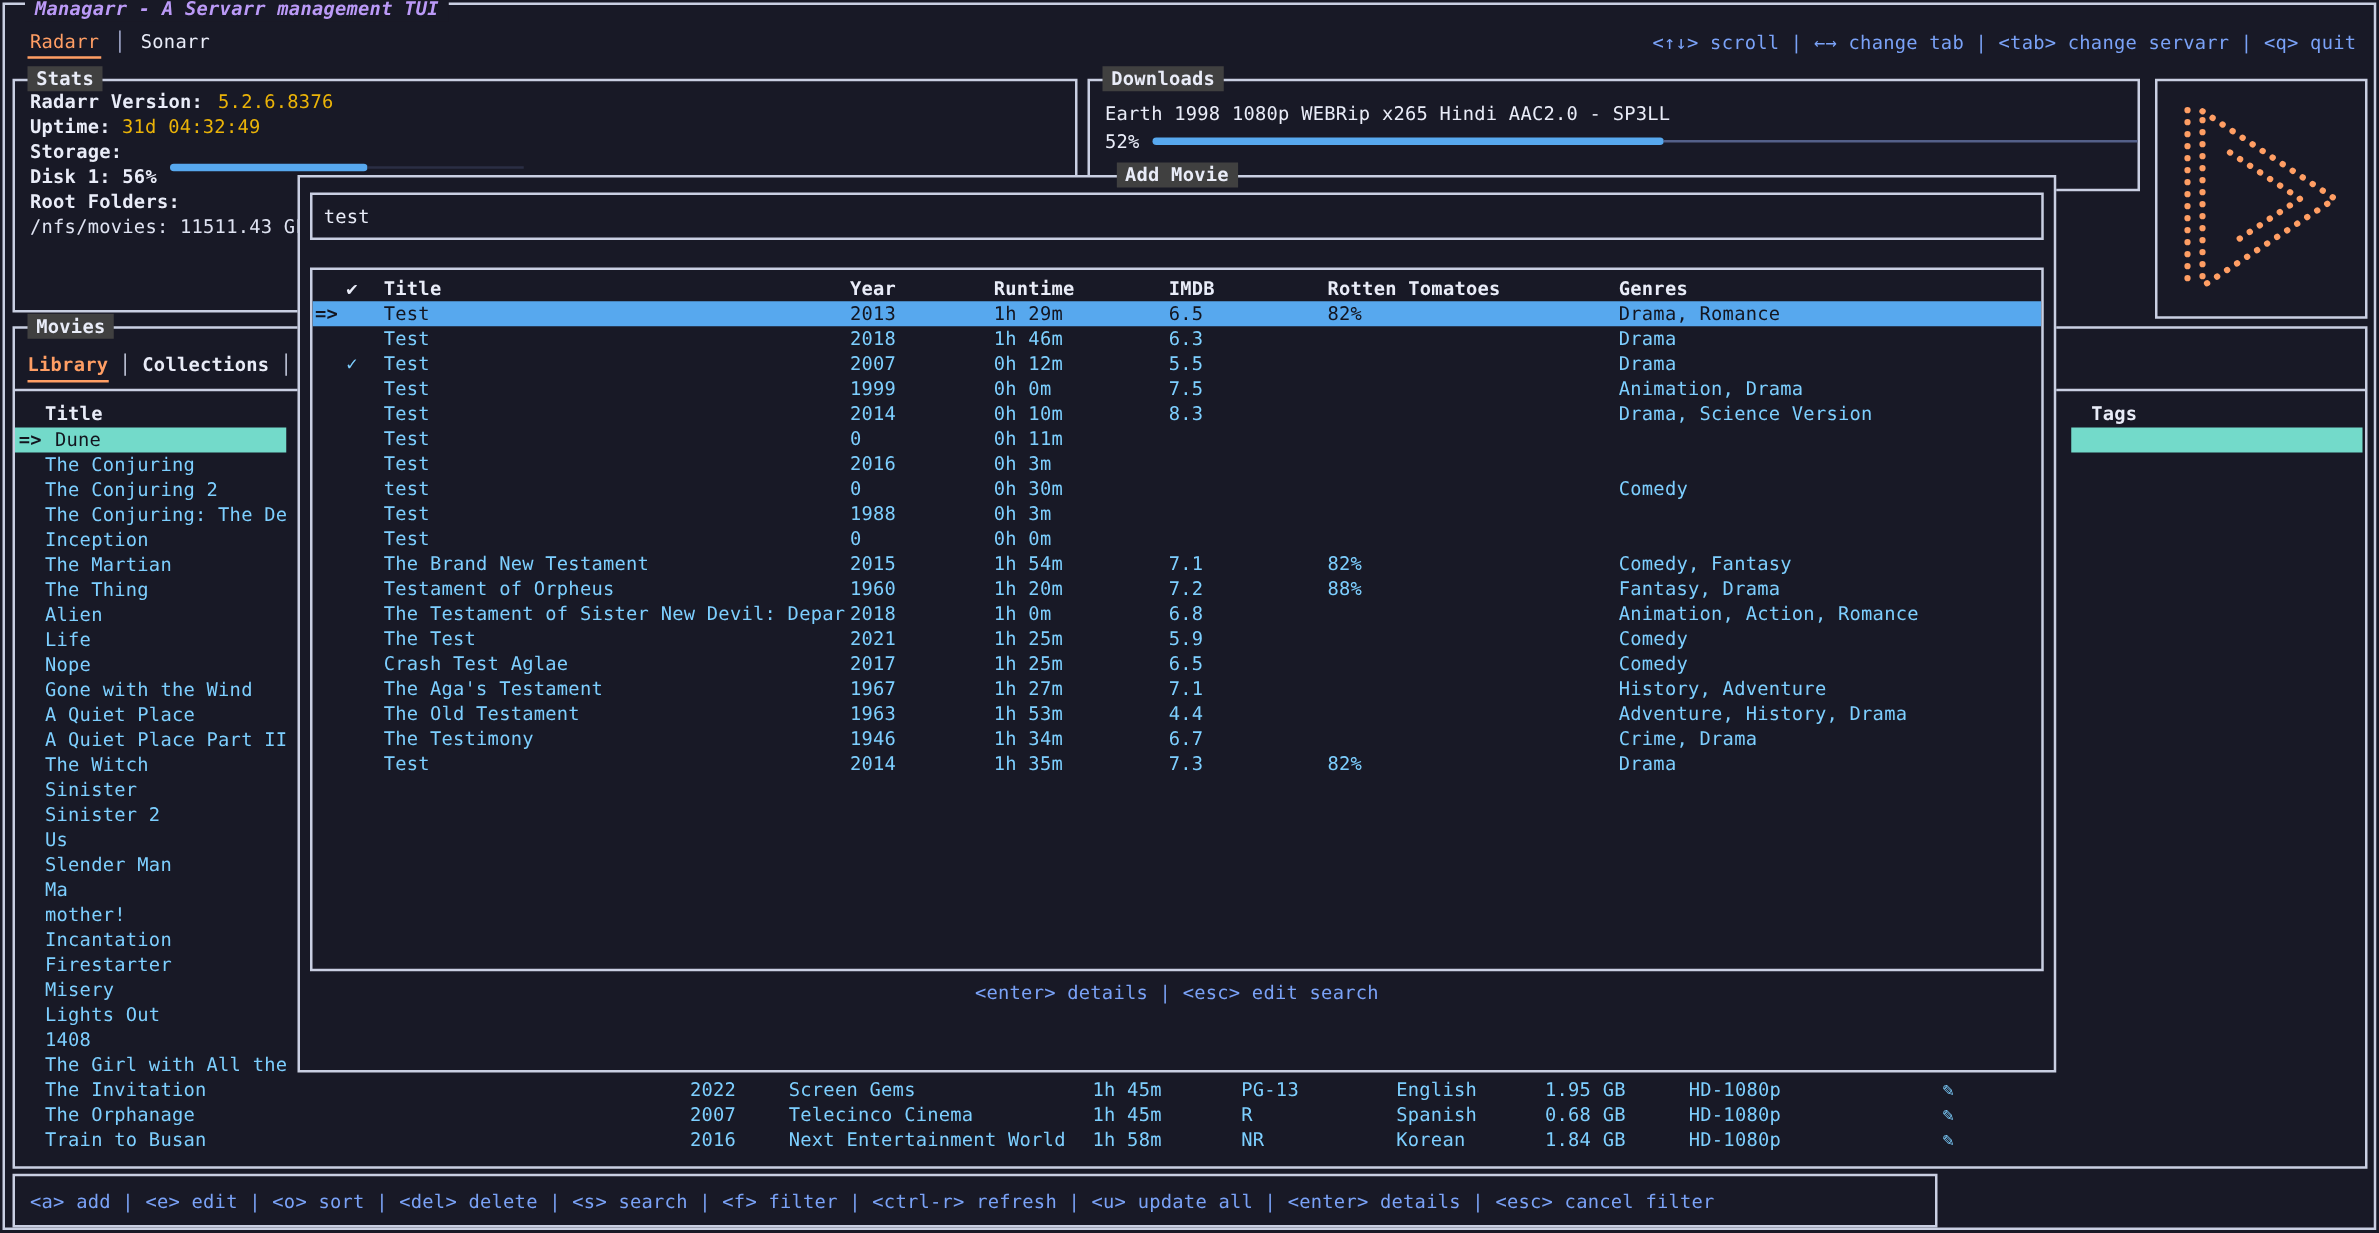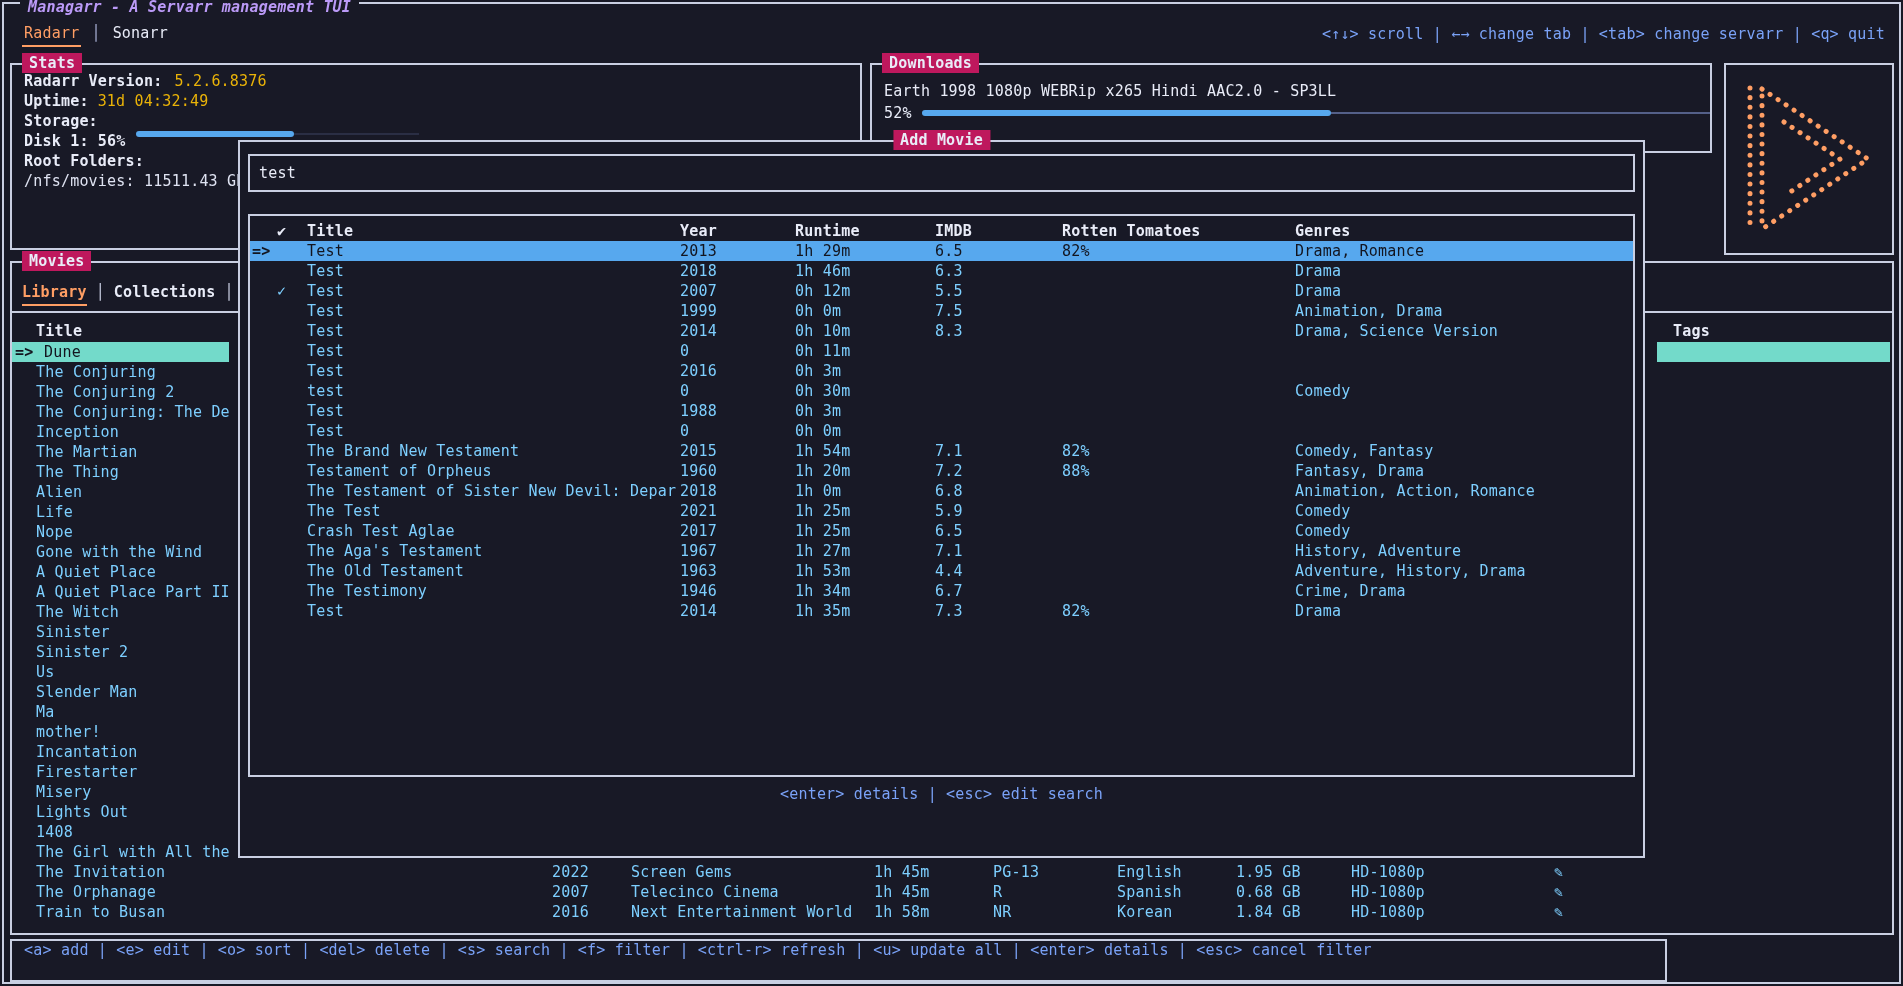--- a/index.html
+++ b/index.html
@@ -14,21 +14,21 @@
     position:absolute;left:20px;top:-3px;background:#181926;padding:0 8px;
     color:#bb9af7;font-weight:bold;font-style:italic;line-height:20px;
   }
   .tabsbar{position:absolute;left:22px;top:22px;height:24px;line-height:22px;white-space:nowrap}
   .tab{font-weight:normal;color:#e9ecf8;padding:0 2px 1px 2px;display:inline-block}
   .tab.active{color:#ff9e64;border-bottom:2px solid #ff9e64}
   .tabsep{color:#a9b1d6;margin:0 10px}
   .top-help{position:absolute;right:18px;top:24px;color:#7aa2f7;line-height:20px;white-space:nowrap}
 
   .panel{position:absolute;border:2px solid #c9cfe2}
-  .panel-title{position:absolute;top:-12px;left:10px;background:#be185d;padding:0 7px;font-weight:bold;color:#e9ecf8;line-height:20px}
+  .panel-title{position:absolute;top:-12px;left:10px;background:#404040;padding:0 7px;font-weight:bold;color:#e9ecf8;line-height:20px}
 
   
   .stats{left:10px;top:63px;width:852px;height:187px}
   .stats .inner{position:absolute;inset:0;padding:6px 0 0 12px}
   .sline{height:20px;line-height:20px;white-space:nowrap;display:flex;align-items:flex-start}
   .slabel{font-weight:bold;color:#e9ecf8}
   .svalue{color:#eab308;margin-left:9px}
   .svalue.wide{margin-left:12px}
   .spath{color:#dfe3f2}
   .gauge{display:flex;align-items:center;margin-left:10px}
@@ -97,21 +97,21 @@
   .rrow .yr{left:430px}
   .rrow .ru{left:545px}
   .rrow .im{left:685px}
   .rrow .to{left:812px}
   .rrow .ge{left:1045px}
   .rrow.selected{background:#57a8ee}
   .rrow.selected .cell{color:#13151f}
   .modal-help{position:absolute;left:0;right:0;top:642px;height:20px;line-height:20px;text-align:center;color:#7aa2f7}
 
   
-  .bottombar{left:10px;top:939px;width:1657px;height:43px;z-index:5;display:flex;align-items:flex-start}
+  .bottombar{left:10px;top:939px;width:1540px;height:43px;z-index:5;display:flex;align-items:center}
   .bottombar .txt{padding-left:12px;color:#7aa2f7;white-space:nowrap}
 </style>
 </head>
 <body>
 
 <div class="frame"></div>
 
 <span class="app-title">Managarr - A Servarr management TUI</span>
 
 <div class="tabsbar">

